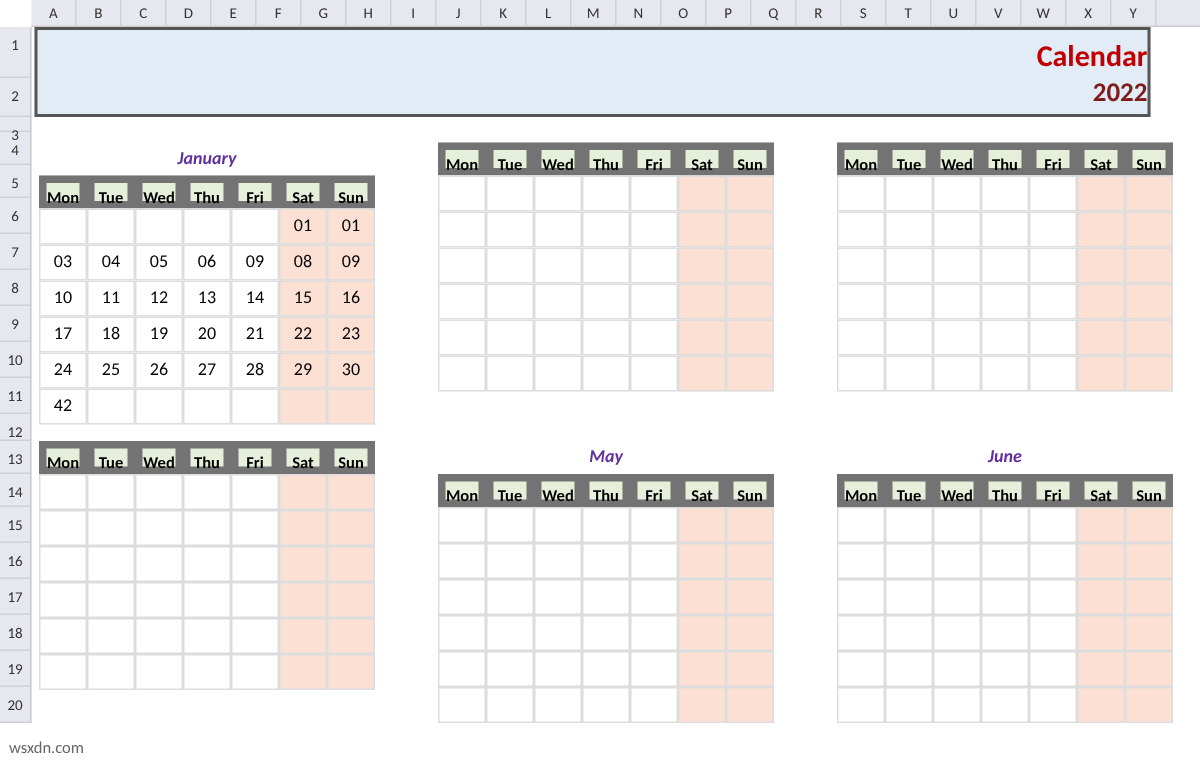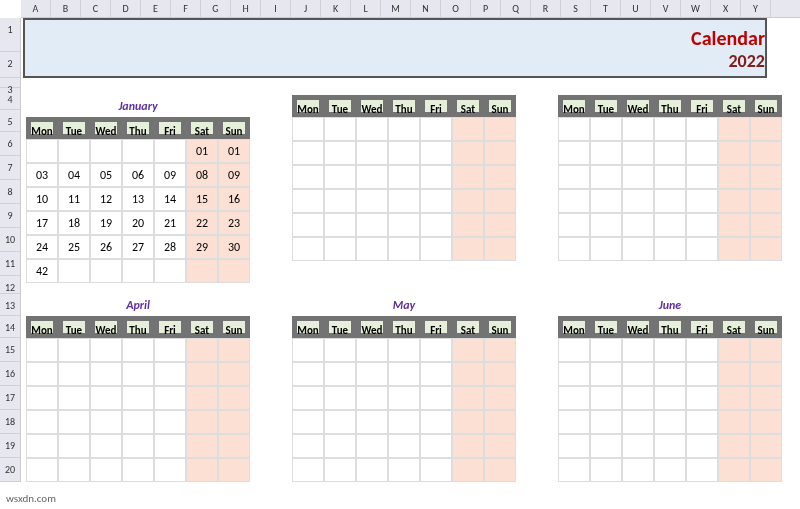--- a/index.html
+++ b/index.html
@@ -247,21 +247,20 @@
             <div class="dc"></div>
             <div class="dc"></div>
             <div class="dc"></div>
             <div class="dc wkd"></div>
             <div class="dc wkd"></div>
           </div>
         </div>
       </div>
     <div class="months-row mr2" id="mrow2">
         <div class="month">
-          <div class="mname">April</div>
           <div class="days">
             <div class="dh">Mon</div>
             <div class="dh">Tue</div>
             <div class="dh">Wed</div>
             <div class="dh">Thu</div>
             <div class="dh">Fri</div>
             <div class="dh">Sat</div>
             <div class="dh">Sun</div>
             <div class="dc"></div>
             <div class="dc"></div>

